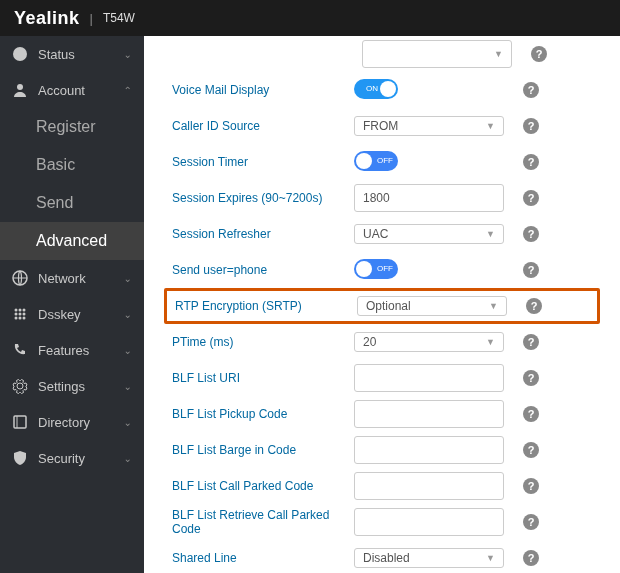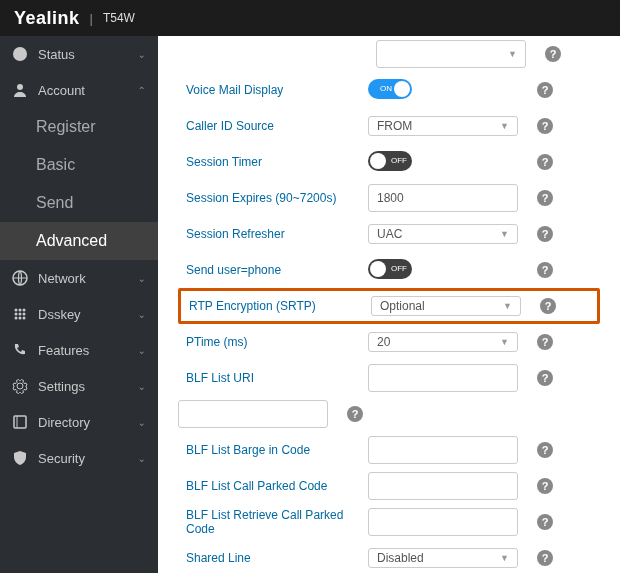--- a/index.html
+++ b/index.html
@@ -2,38 +2,38 @@
 <html><head>
 <meta charset="utf-8">
 <style>
   * { box-sizing: border-box; margin: 0; padding: 0; }
   body { font-family: Arial, Helvetica, sans-serif; font-size: 13px; color: #333; background: #fff; width: 620px; }
   .header { background: #1c1c1c; color: #fff; height: 36px; display: flex; align-items: center; padding: 8px 14px; }
   .brand { font-size: 18px; font-weight: bold; letter-spacing: 0.5px; }
   .divider { margin: 0 10px; color: #888; }
   .model { font-size: 12px; color: #ddd; }
   .container { display: flex; height: 537px; }
-  .sidebar { width: 158px; background: #2b2e33; color: #c9c9c9; overflow-y: auto; font-size: 13px; }
+  .sidebar { width: 144px; background: #2b2e33; color: #c9c9c9; overflow-y: auto; font-size: 13px; }
   .side-item { display: flex; align-items: center; padding: 10px 12px; cursor: pointer; position: relative; }
   .side-item.sub { padding-left: 36px; color: #aaa; font-size: 16px; }
   .side-item.active { background: #404040; color: #fff; }
   .side-icon { width: 16px; height: 16px; margin-right: 10px; display: inline-flex; align-items: center; justify-content: center; fill: #c9c9c9; flex-shrink:0; }
   .chevron { position: absolute; right: 12px; font-size: 10px; color: #888; }
   .content { flex: 1; background: #fff; overflow-y: auto; padding: 0 20px 10px 20px; position: relative; }
   .row { display: flex; align-items: center; min-height: 36px; padding: 2px 0; }
   .row-label { width: 190px; color: #0369a1; font-size: 12px; padding-left: 8px; }
   .row-control { width: 165px; }
   .row-help { width: 24px; display:flex; justify-content:center; }
   .help-icon { width: 16px; height: 16px; border-radius: 50%; background: #888; color: #fff; font-size: 11px; font-weight: bold; display: inline-flex; align-items: center; justify-content: center; cursor: pointer; }
   .select { width: 150px; height: 20px; border: 1px solid #ccc; border-radius: 3px; background: #fff; display: flex; align-items: center; justify-content: space-between; padding: 0 8px; font-size: 12px; color: #555; cursor: pointer; }
   .select .caret { font-size: 9px; color: #999; }
   .input { width: 150px; height: 28px; border: 1px solid #ccc; border-radius: 3px; padding: 0 8px; font-size: 12px; color: #555; background:#fff; }
   .toggle { width: 44px; height: 20px; border-radius: 10px; position: relative; cursor: pointer; display:inline-flex; align-items:center; }
   .toggle.on { background: #2196f3; }
-  .toggle.off { background: #404040; }
+  .toggle.off { background: #3b82f6; }
   .toggle-knob { width: 16px; height: 16px; background: #fff; border-radius: 50%; position: absolute; top: 2px; }
   .toggle.on .toggle-knob { right: 2px; }
   .toggle.off .toggle-knob { left: 2px; }
   .toggle-label { font-size: 8px; color: #fff; position: absolute; }
   .toggle.on .toggle-label { left: 12px; }
   .toggle.off .toggle-label { right: 5px; color:#fff; }
   .highlight-row { border: 3px solid #d35400; border-radius: 2px; padding: 2px 0; }
   .empty-select-top { width:150px; height:28px; border:1px solid #ccc; border-radius:3px; background:#fff; margin-left:198px; margin-top:4px; margin-bottom:4px; display:flex; align-items:center; justify-content:flex-end; padding-right:8px; }
   .sidebar::-webkit-scrollbar, .content::-webkit-scrollbar { width:0; }
 </style>
@@ -260,20 +260,21 @@
 
     <div class="row">
       <div class="row-label">BLF List URI</div>
       <div class="row-control"><input class="input" value="" style=""></div>
       <div class="row-help">
           <span class="help-icon">?</span>
         </div>
     </div>
 
     <div class="row">
+      <div class="row-label">BLF List Pickup Code</div>
       <div class="row-control"><input class="input" value="" style=""></div>
       <div class="row-help">
           <span class="help-icon">?</span>
         </div>
     </div>
 
     <div class="row">
       <div class="row-label">BLF List Barge in Code</div>
       <div class="row-control"><input class="input" value="" style=""></div>
       <div class="row-help">

